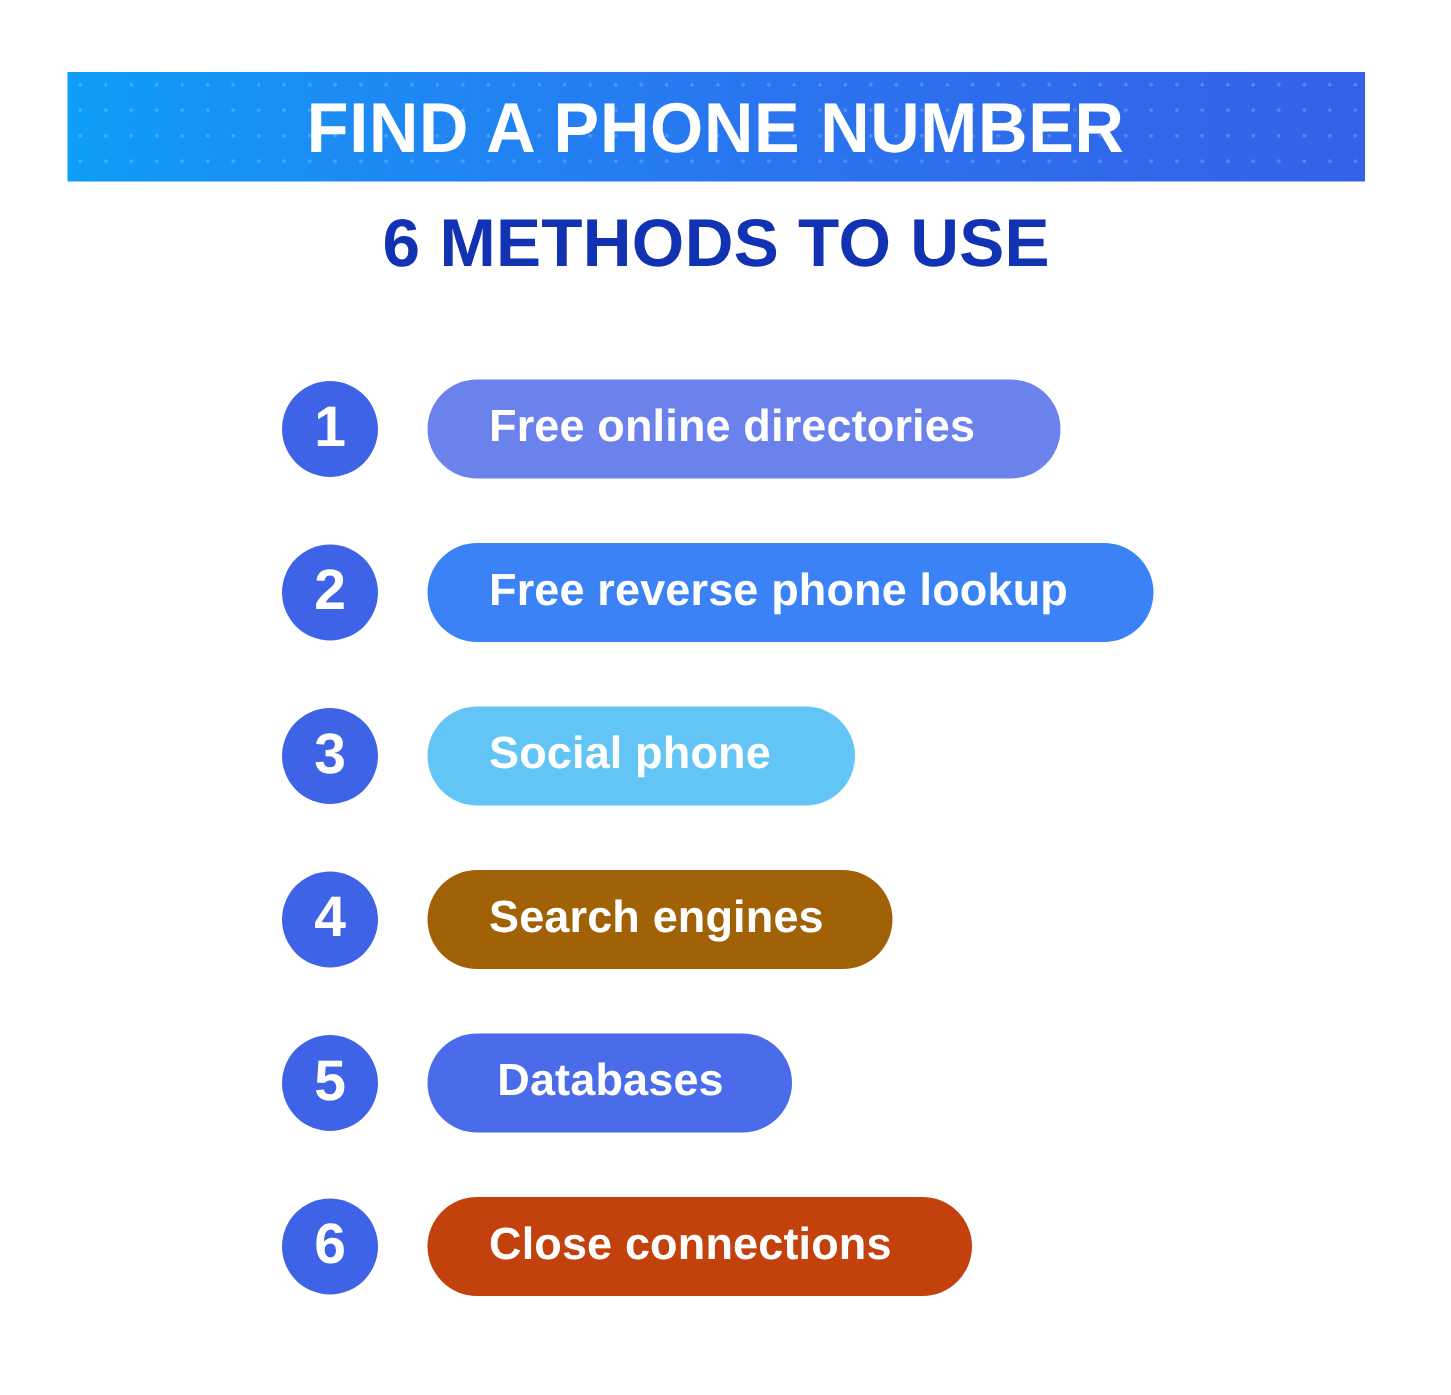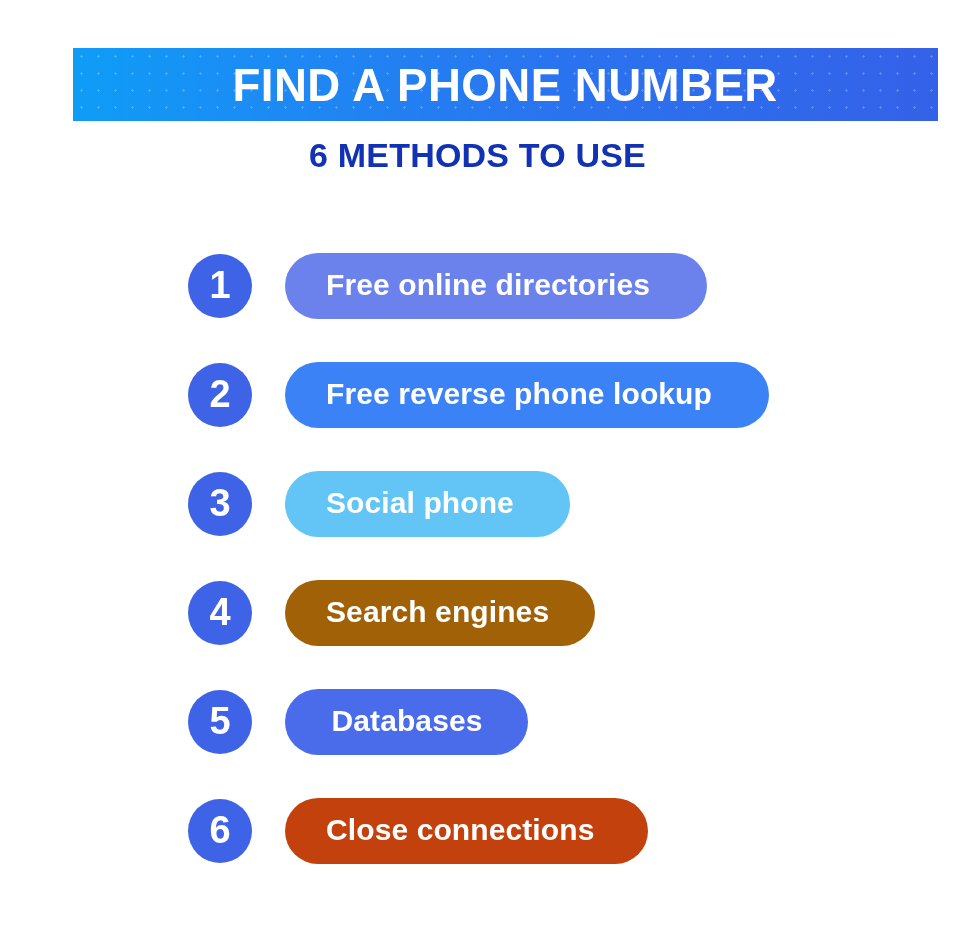--- a/index.html
+++ b/index.html
@@ -30,42 +30,41 @@
     width: 865px;
     height: 73px;
     background-image:
       radial-gradient(rgba(255,255,255,0.22) 1px, transparent 1.2px),
       linear-gradient(90deg, #0E9DF7 0%, #1C8BF4 22%, #2A74EF 55%, #3461E8 100%);
     background-size: 17px 17px, 100% 100%;
     background-position: 0 0, 0 0;
     display: flex;
     align-items: center;
     justify-content: center;
-    margin-left: 28px;
   }
   .banner-title {
     color: #ffffff;
     font-size: 47px;
     font-weight: bold;
     letter-spacing: 0.5px;
     line-height: 1;
     white-space: nowrap;
     transform: scaleX(0.97);
     text-align: center;
   }
 
   
   .subtitle {
     position: absolute;
     left: 45px;
     top: 137px;
     width: 865px;
     text-align: center;
     color: #1132B2;
-    font-size: 34px;
+    font-size: 45px;
     font-weight: bold;
     letter-spacing: 0.2px;
     line-height: 1.1;
     white-space: nowrap;
   }
 
   
   .methods {
     position: absolute;
     left: 0;

